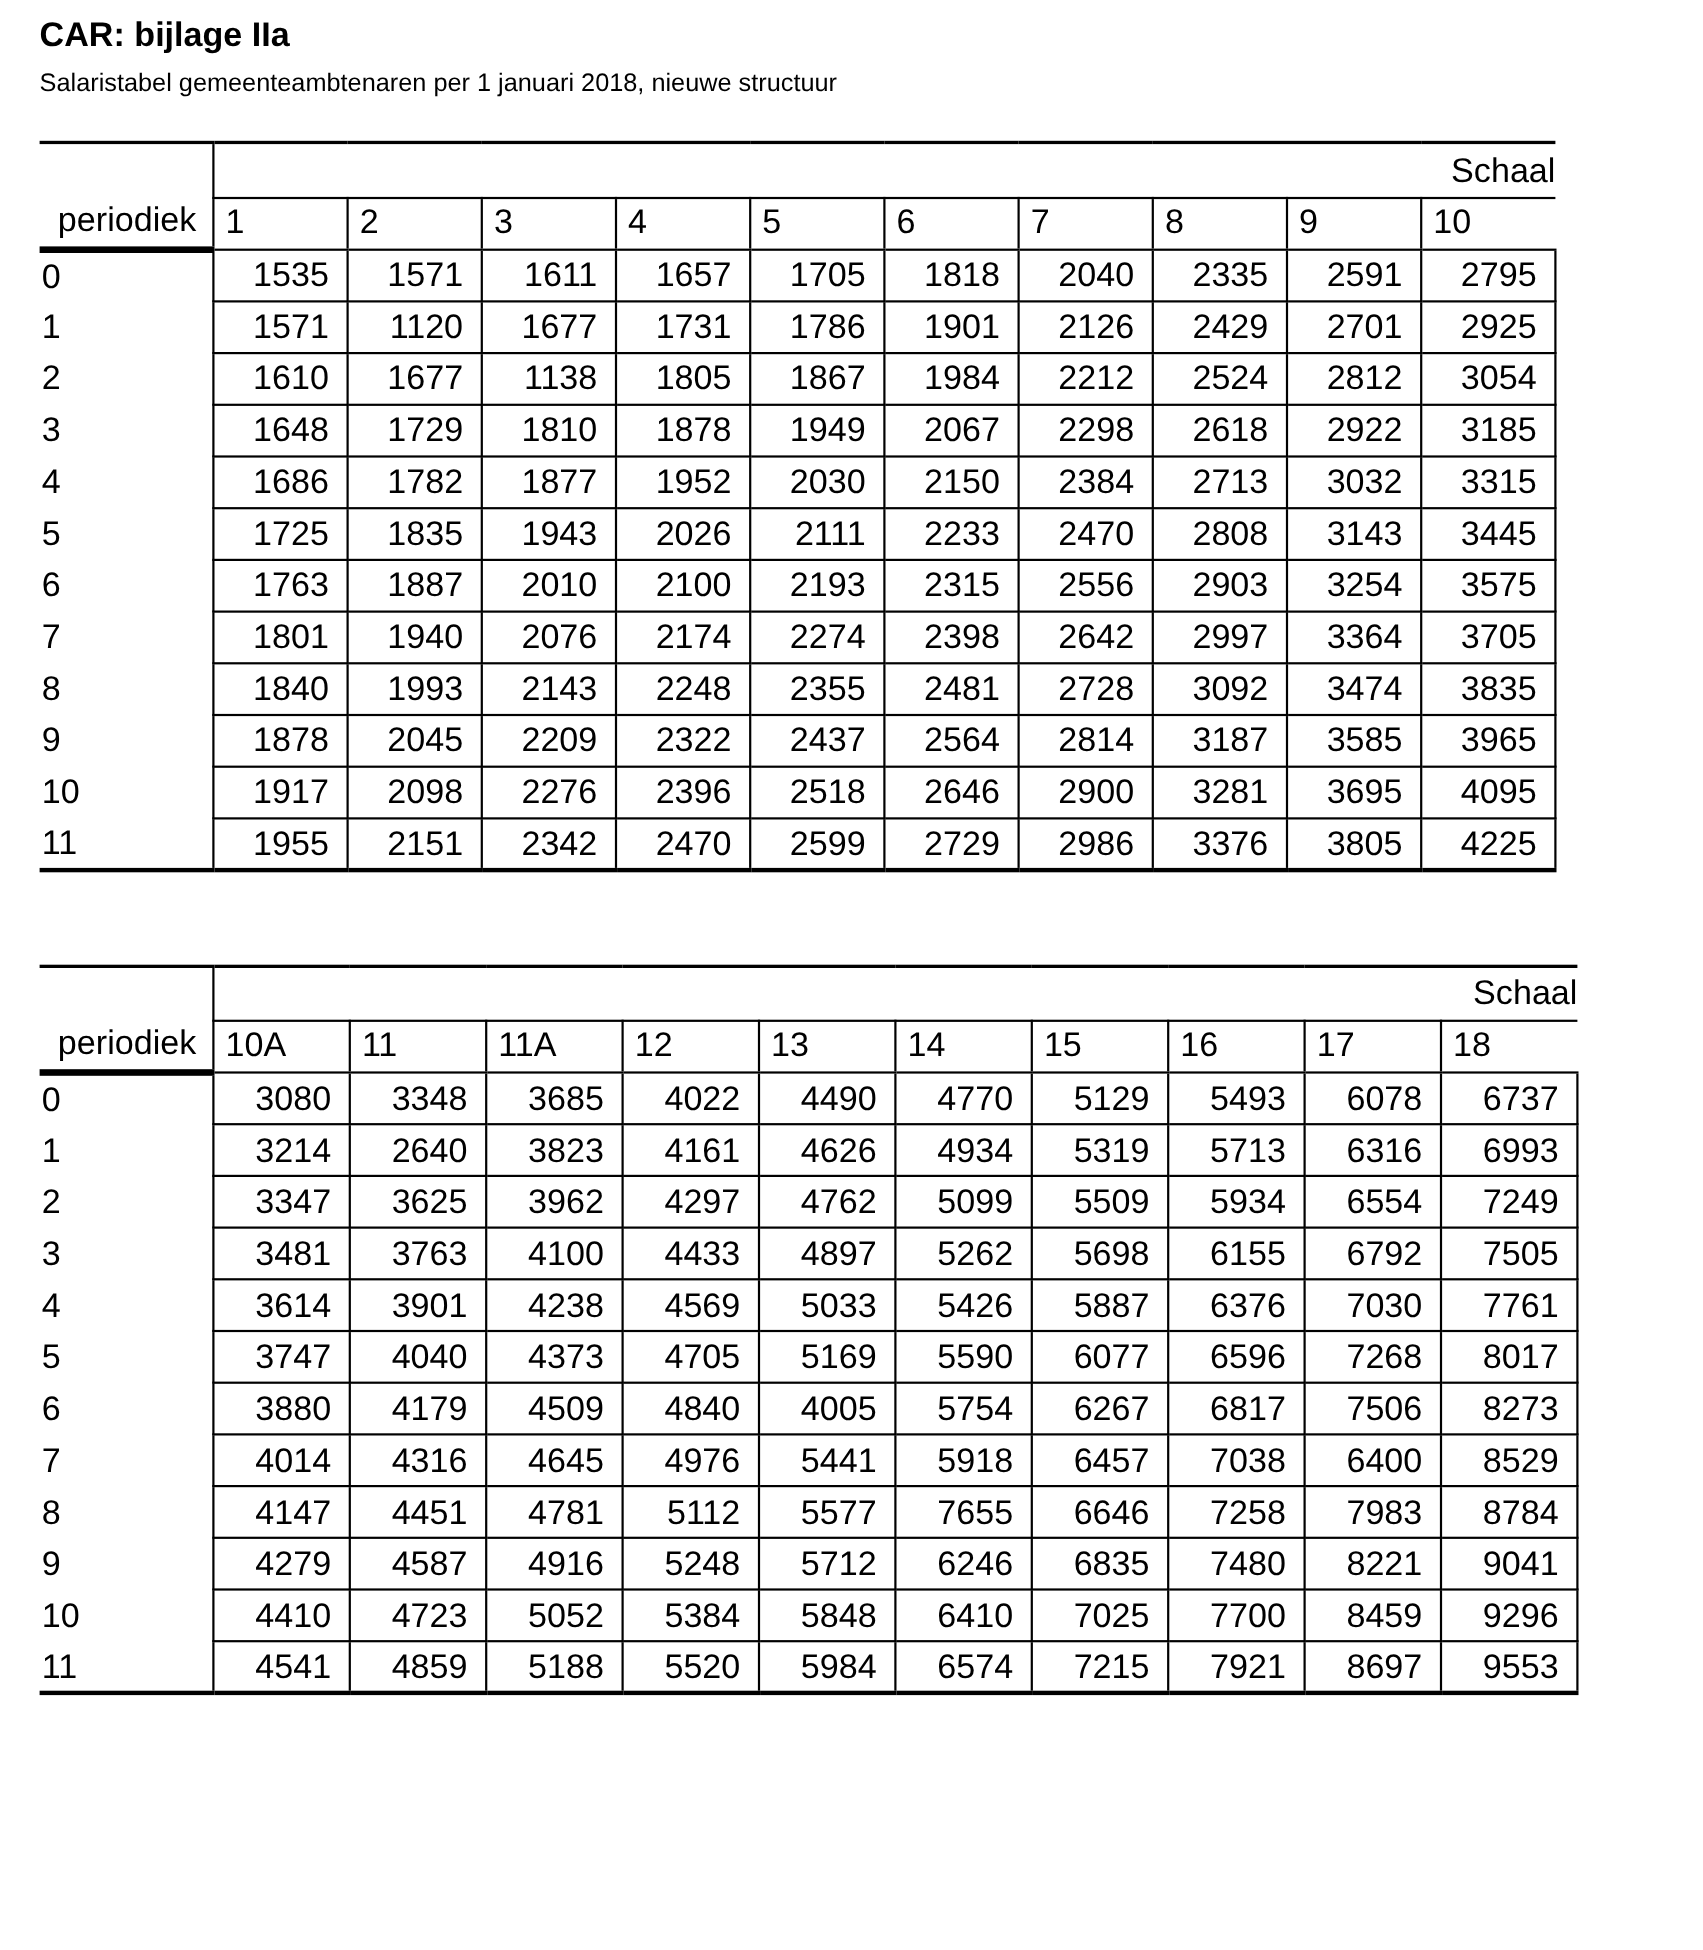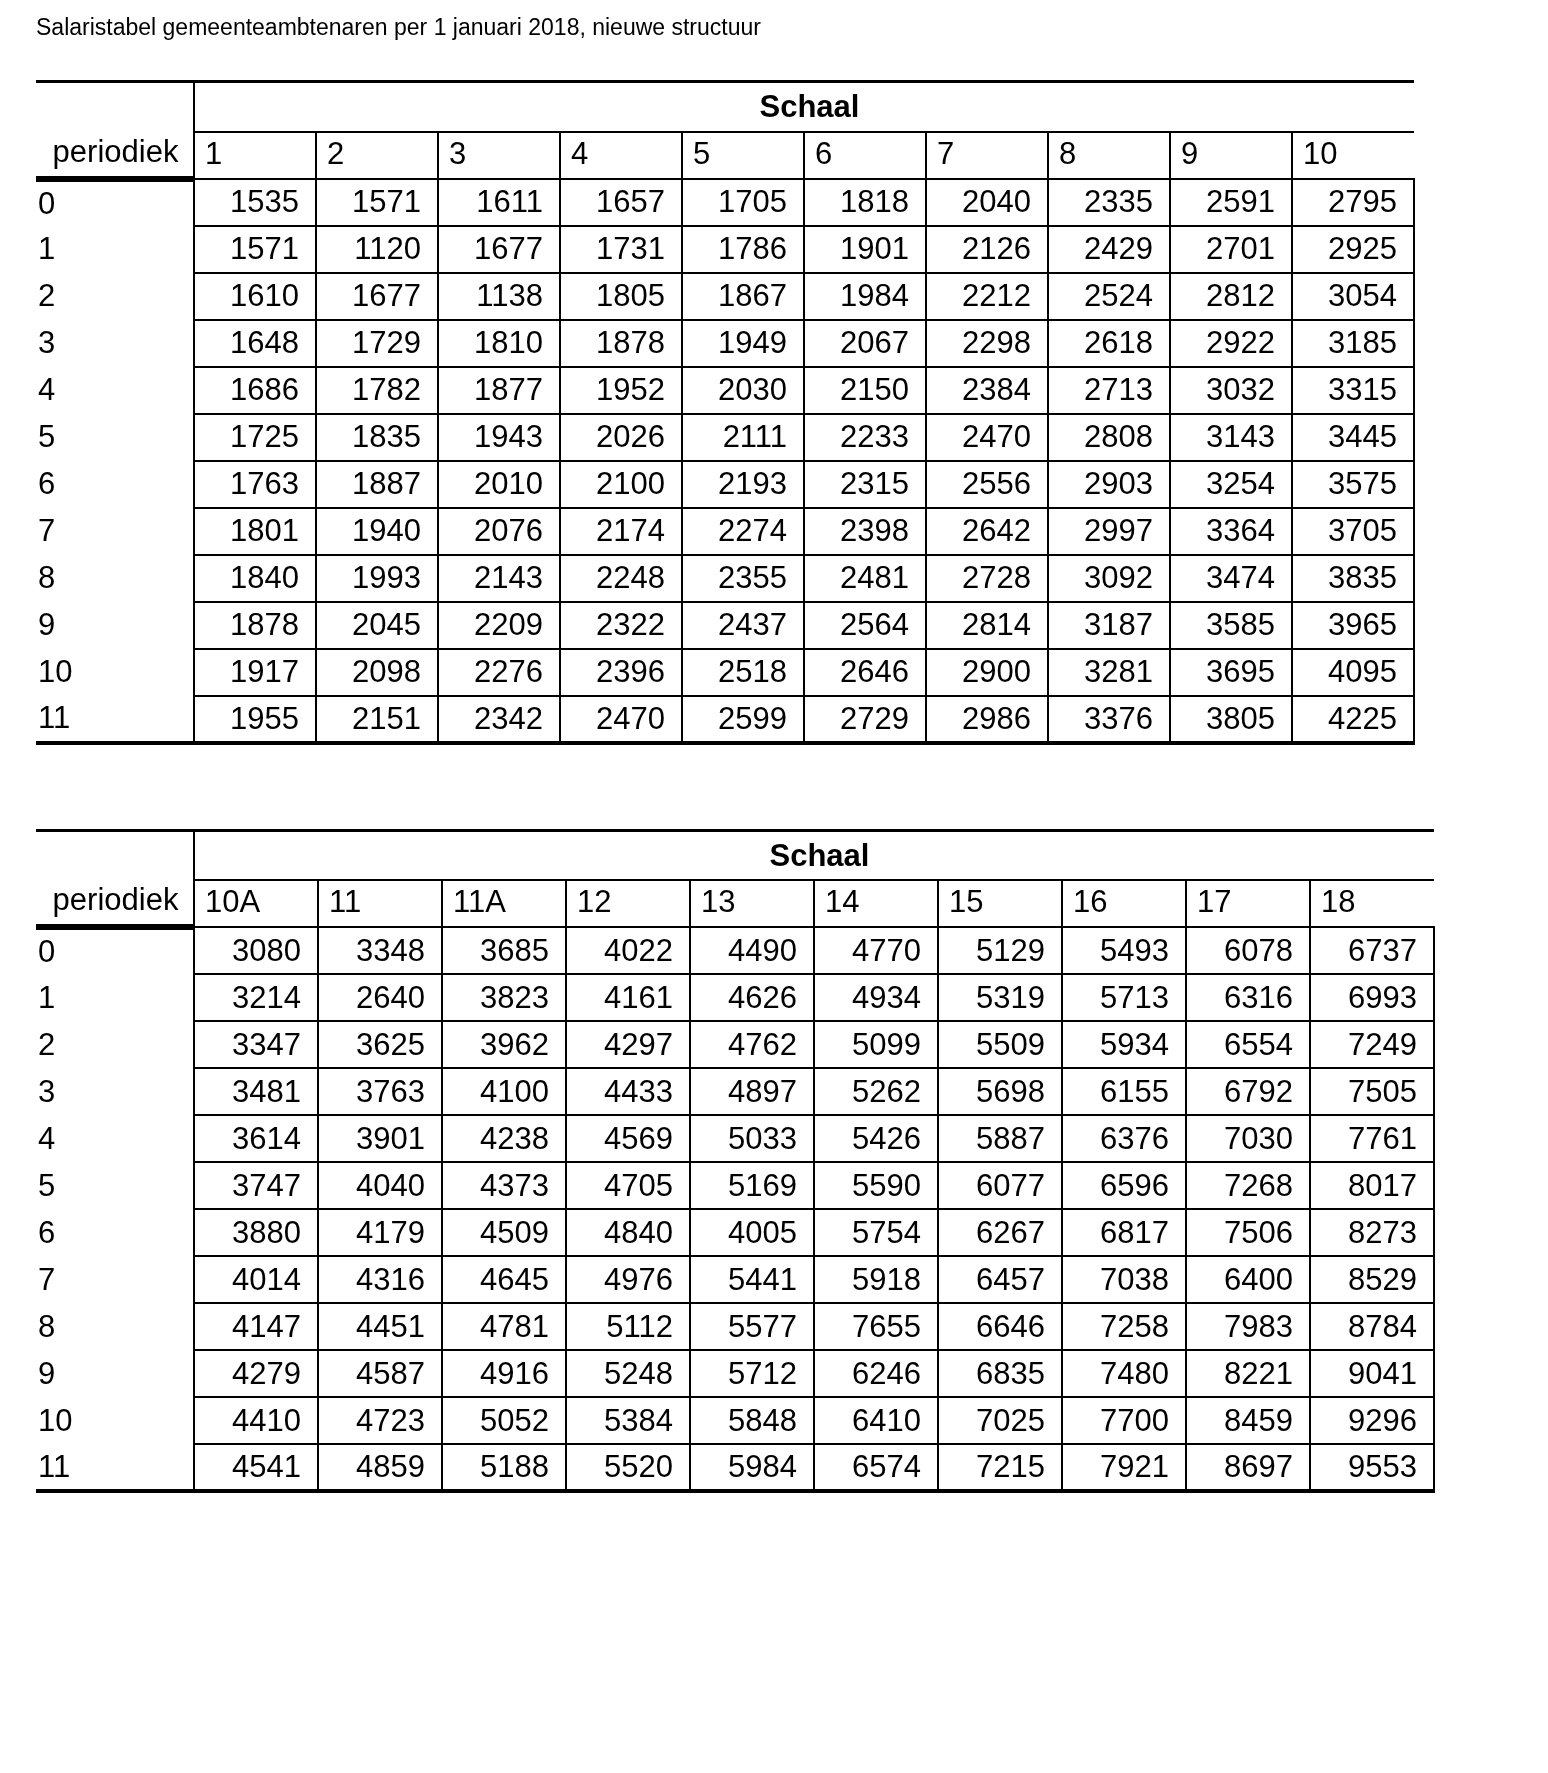--- a/index.html
+++ b/index.html
@@ -43,22 +43,22 @@
   
   tr.schaal-row td, tr.schaal-row th { border-top: 3px solid #000; }
 
   tr.schaal-row   { height: 50px; }
   tr.colhead-row  { height: 47px; }
   tbody tr        { height: 47px; }
 
   th.schaal-cell {
     border-left: 2px solid #000;
     border-bottom: 2px solid #000;
-    font-weight: bold;
-    text-align: center;
+    font-weight: normal;
+    text-align: right;
     vertical-align: middle;
     padding: 2px 0 2px 10px;
   }
   td.corner-cell { border: none; border-top: 3px solid #000; }
 
   td.periodiek-cell {
     border-bottom: 6px solid #000;
     text-align: center;
     vertical-align: bottom;
     padding: 0 0 6px 2px;
@@ -84,20 +84,21 @@
     vertical-align: middle;
     padding: 0 16px 0 0;
   }
   
   tbody tr:last-child td { border-bottom: 4px solid #000; }
 </style>
 </head>
 <body>
 
 <div class="page">
+  <h1 class="doc-title">CAR: bijlage IIa</h1>
   <p class="doc-subtitle">Salaristabel gemeenteambtenaren per 1 januari 2018, nieuwe structuur</p>
 
   <table class="salary-table" data-table="0">
       <colgroup>
         <col class="label-col">
         <col class="data-col">
         <col class="data-col">
         <col class="data-col">
         <col class="data-col">
         <col class="data-col">

